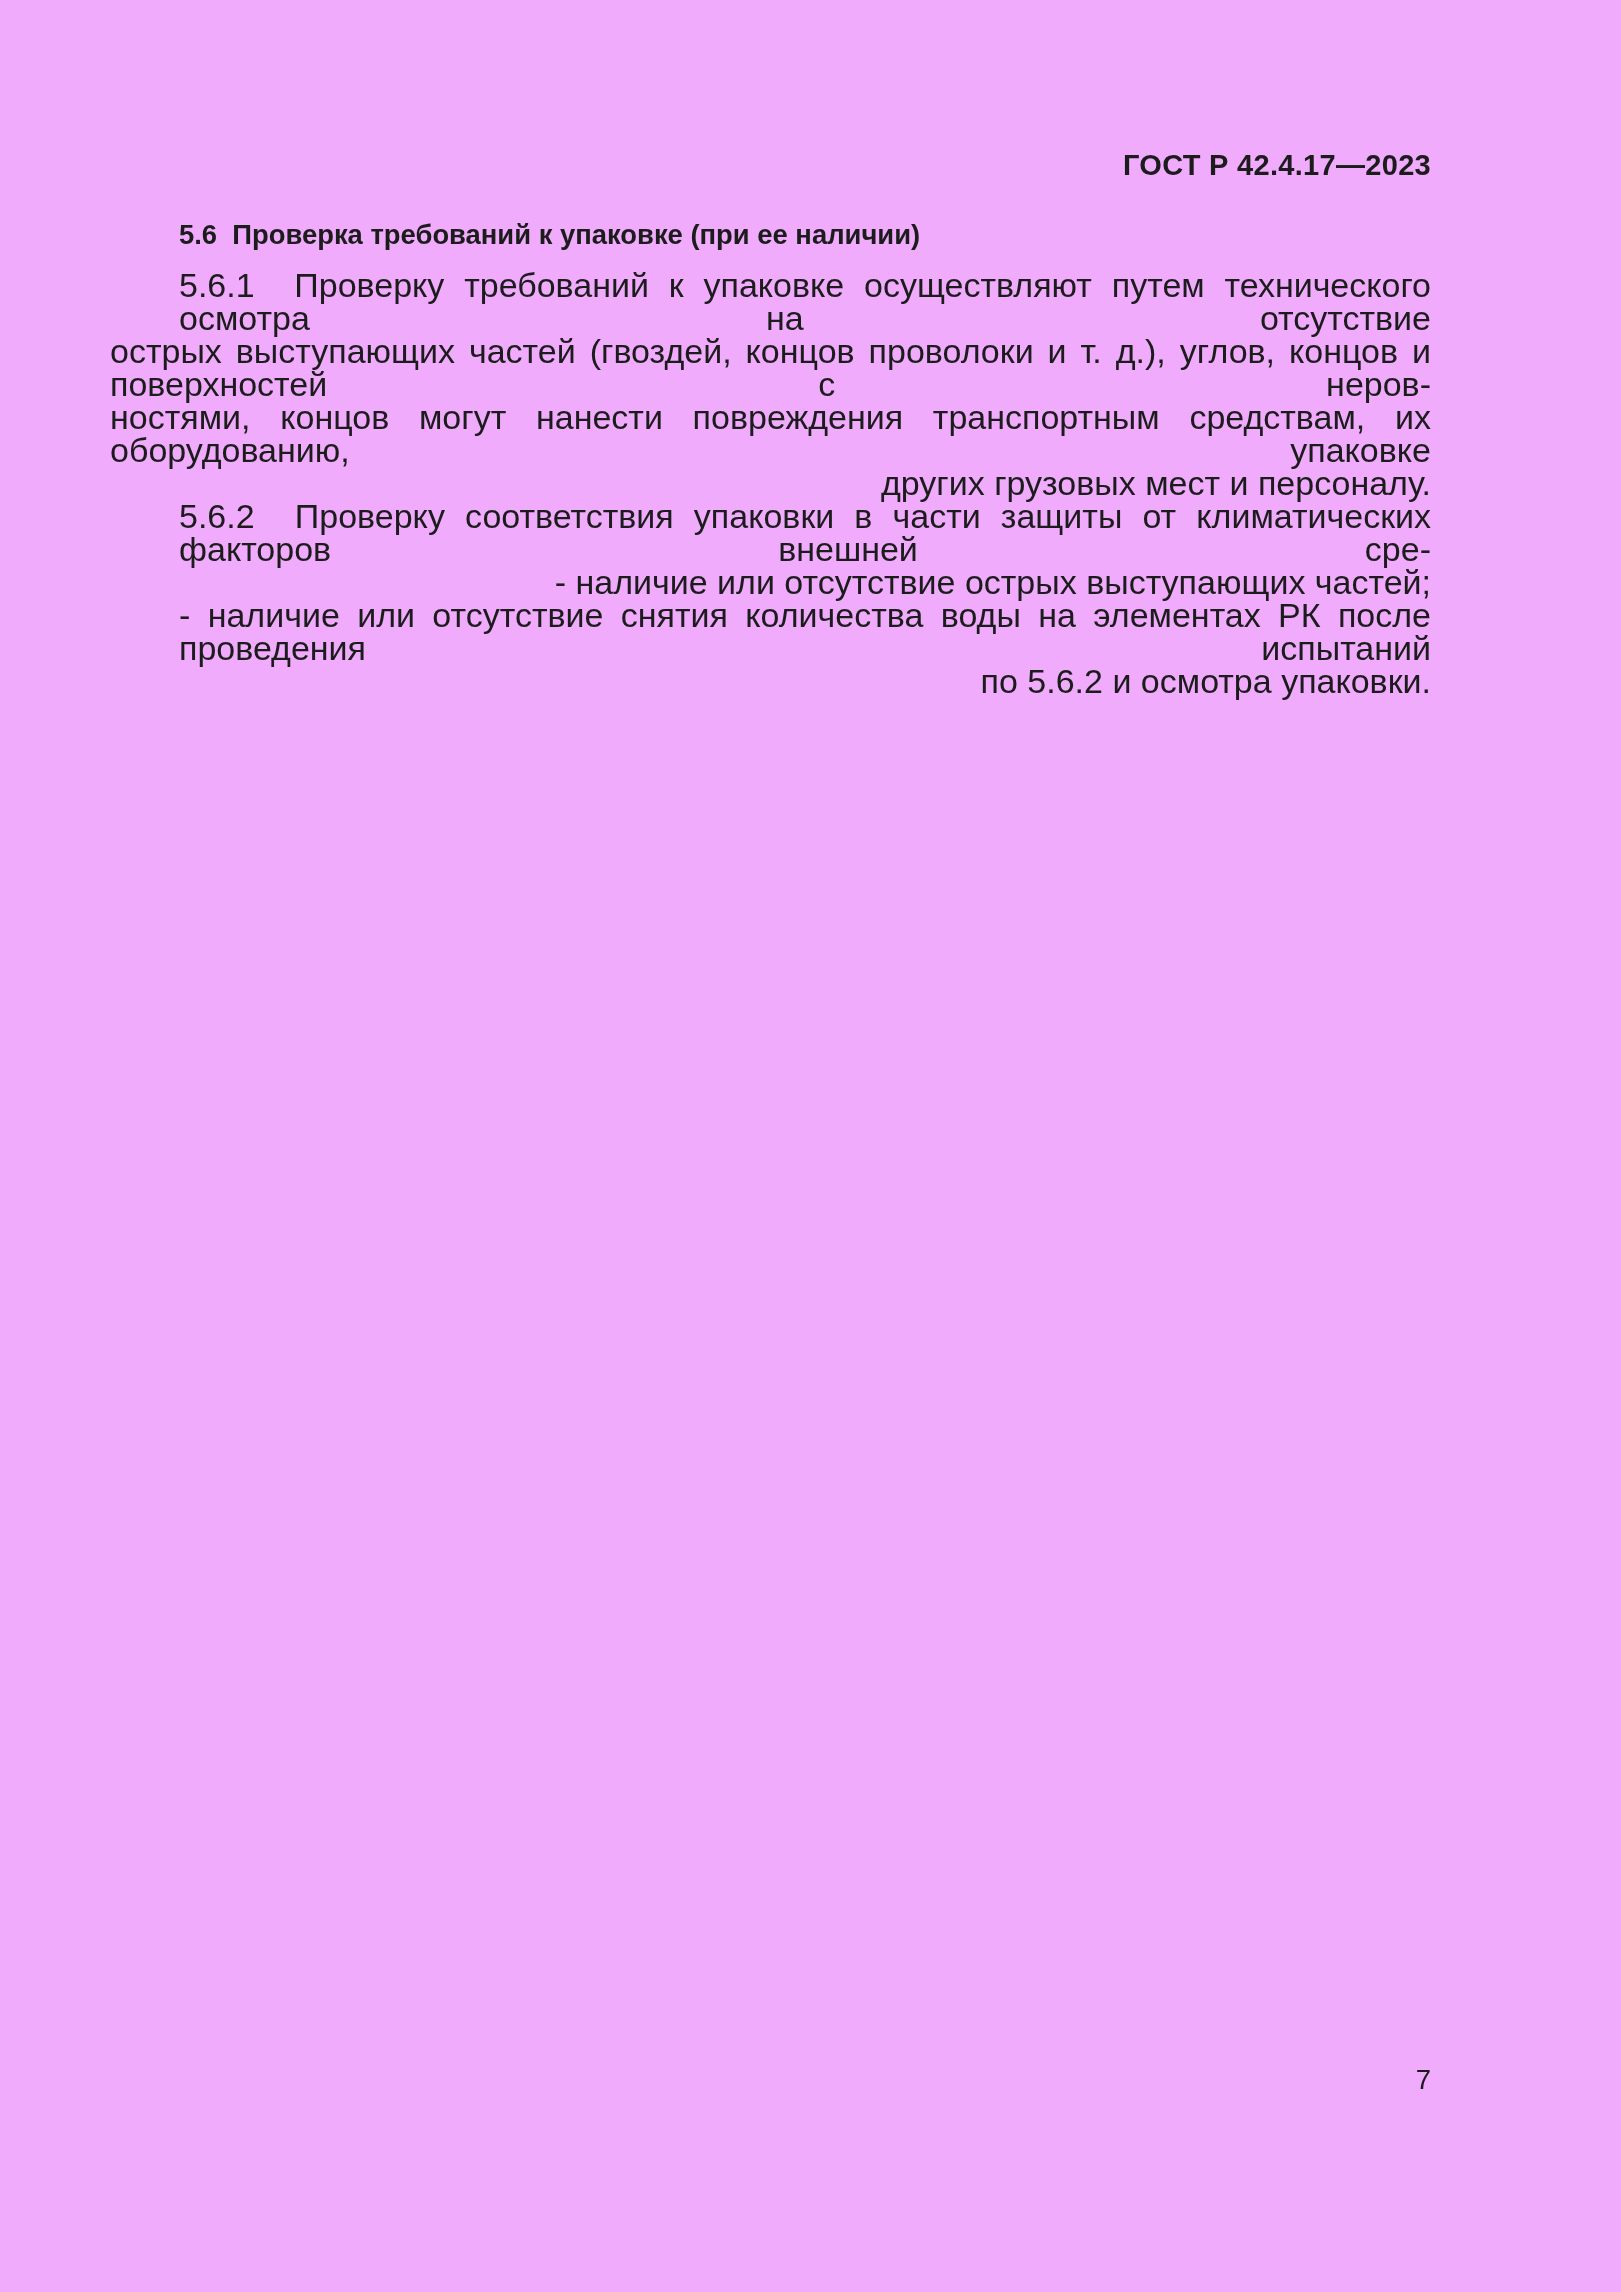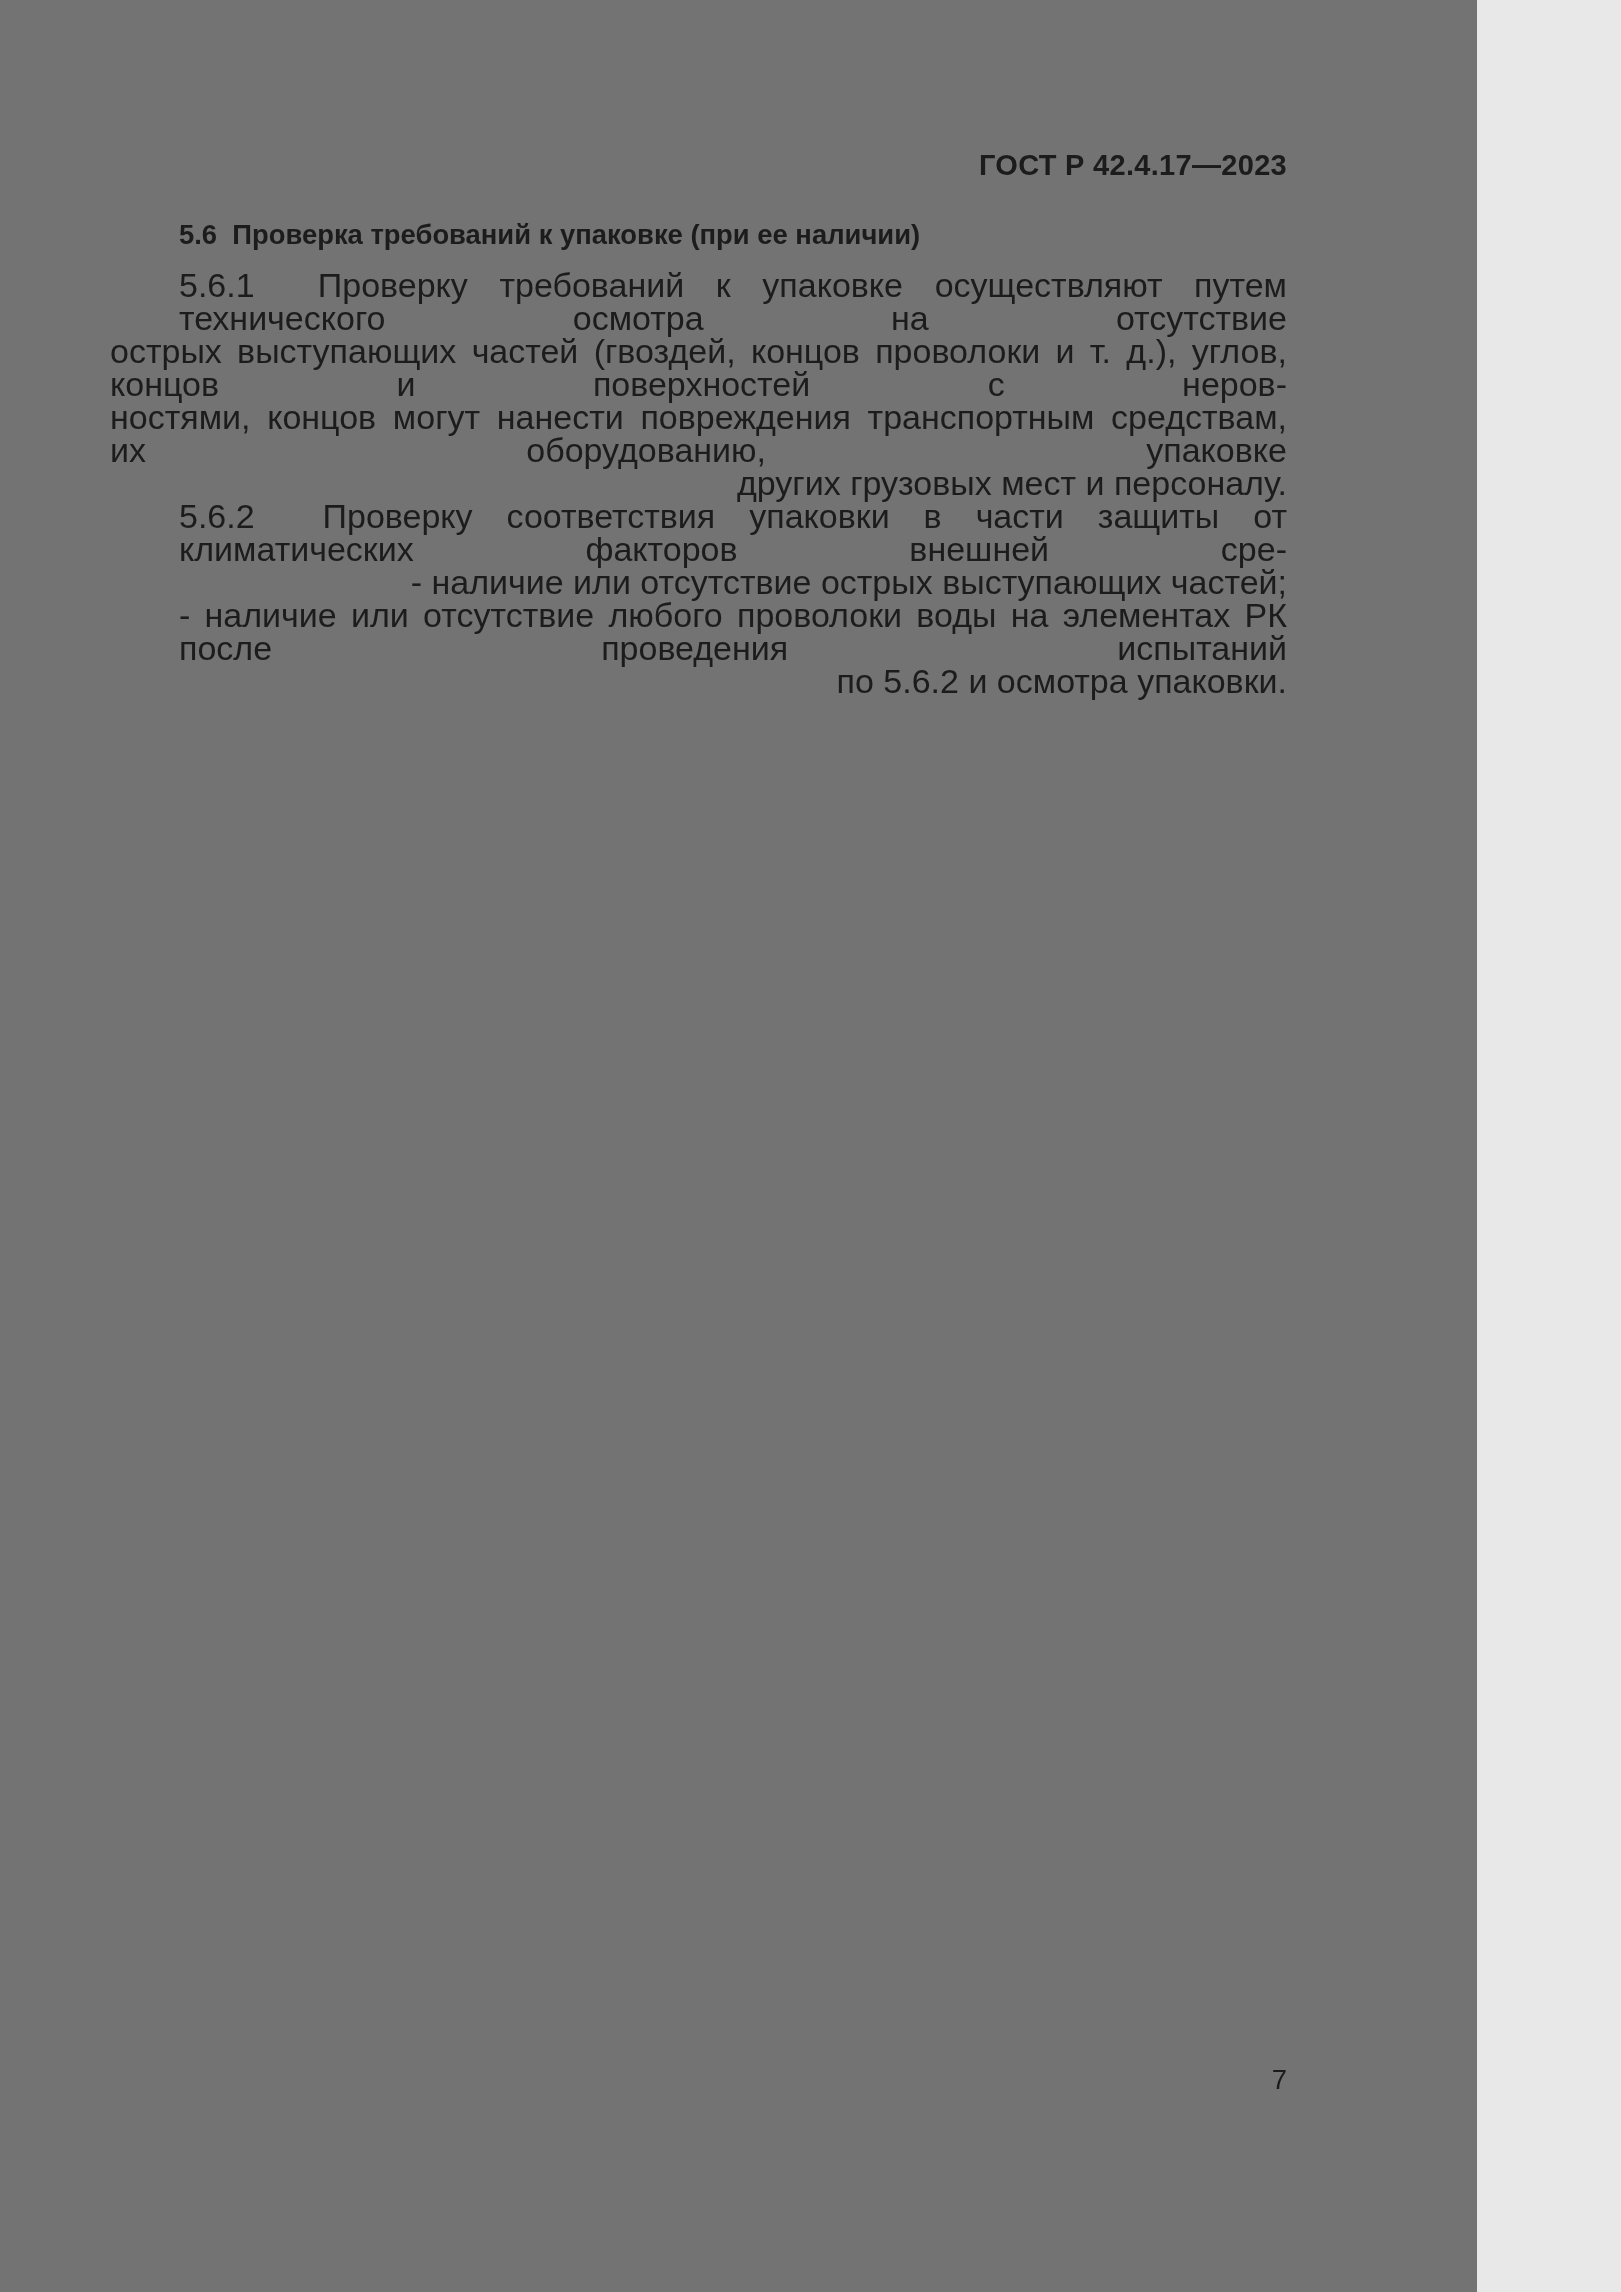--- a/index.html
+++ b/index.html
@@ -1,20 +1,20 @@
 <!DOCTYPE html>
 <html lang="ru"><head>
 <meta charset="utf-8">
 <style>
   html, body { margin: 0; padding: 0; background: #e8e8e8; }
   .page {
     position: relative;
-    width: 1477px;
+    width: 1621px;
     height: 2293px;
-    background: #737373;
+    background: #f0abfc;
     color: #1c1c1c;
     font-family: "Liberation Sans", sans-serif;
     overflow: hidden;
     box-sizing: border-box;
   }
   .content {
     position: absolute;
     left: 110px;
     right: 190px;
     top: 0;
@@ -68,19 +68,19 @@
   <div class="content">
     <div class="doc-header">ГОСТ Р 42.4.17—2023</div>
     <div class="section-heading">5.6&nbsp; Проверка требований к упаковке (при ее наличии)</div>
     <div class="body-text">
         <div class="line justify indent">5.6.1&nbsp; Проверку требований к упаковке осуществляют путем технического осмотра на отсутствие</div>
         <div class="line justify">острых выступающих частей (гвоздей, концов проволоки и т. д.), углов, концов и поверхностей с неров-</div>
         <div class="line justify">ностями, концов могут нанести повреждения транспортным средствам, их оборудованию, упаковке</div>
         <div class="line">других грузовых мест и персоналу.</div>
         <div class="line justify indent">5.6.2&nbsp; Проверку соответствия упаковки в части защиты от климатических факторов внешней сре-</div>
         <div class="line indent">- наличие или отсутствие острых выступающих частей;</div>
-        <div class="line justify indent">- наличие или отсутствие любого проволоки воды на элементах РК после проведения испытаний</div>
+        <div class="line justify indent">- наличие или отсутствие снятия количества воды на элементах РК после проведения испытаний</div>
         <div class="line">по 5.6.2 и осмотра упаковки.</div>
       </div>
   </div>
   <div class="page-number">7</div>
 </div>
 
 
 </body></html>

